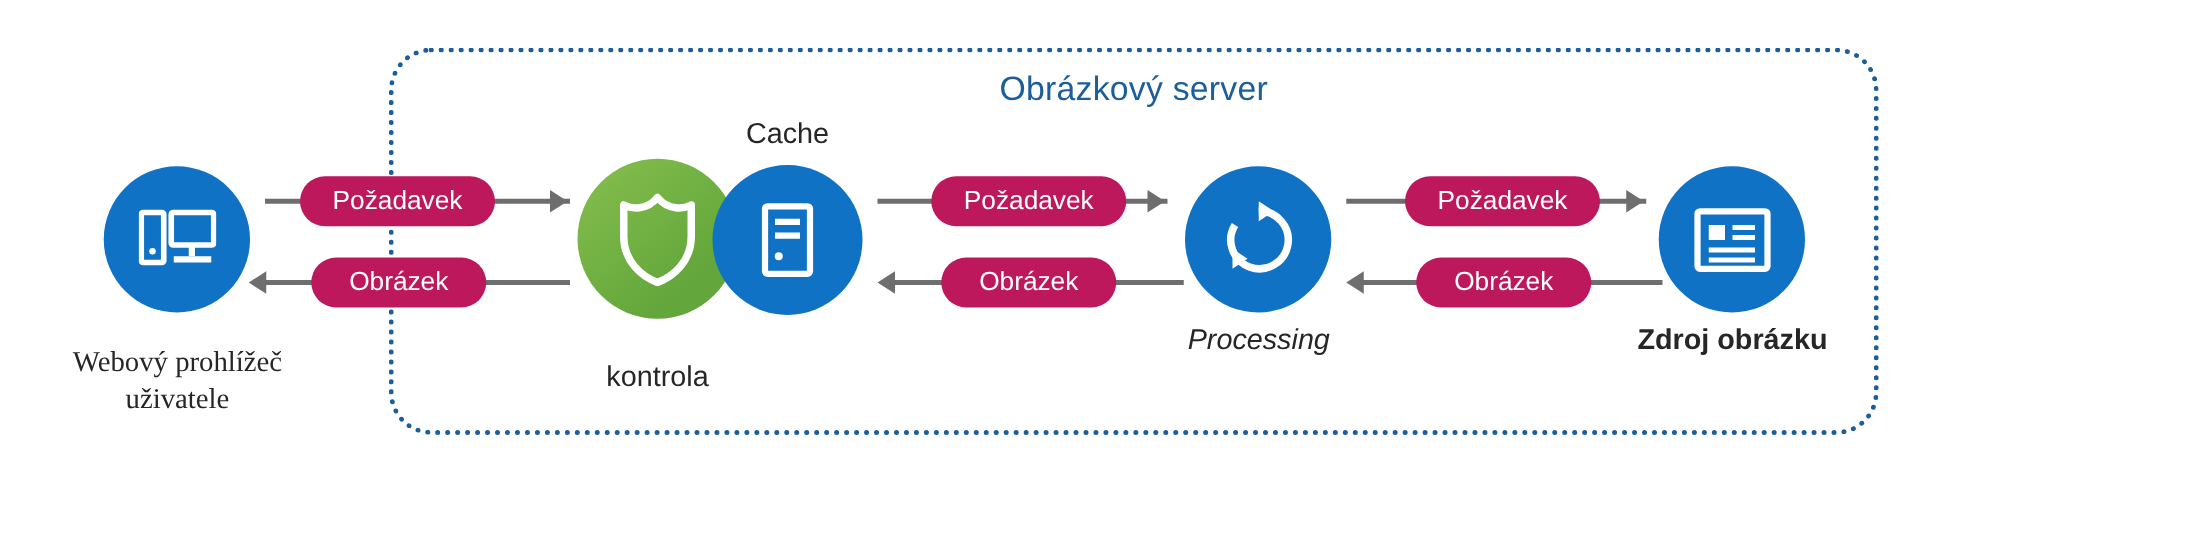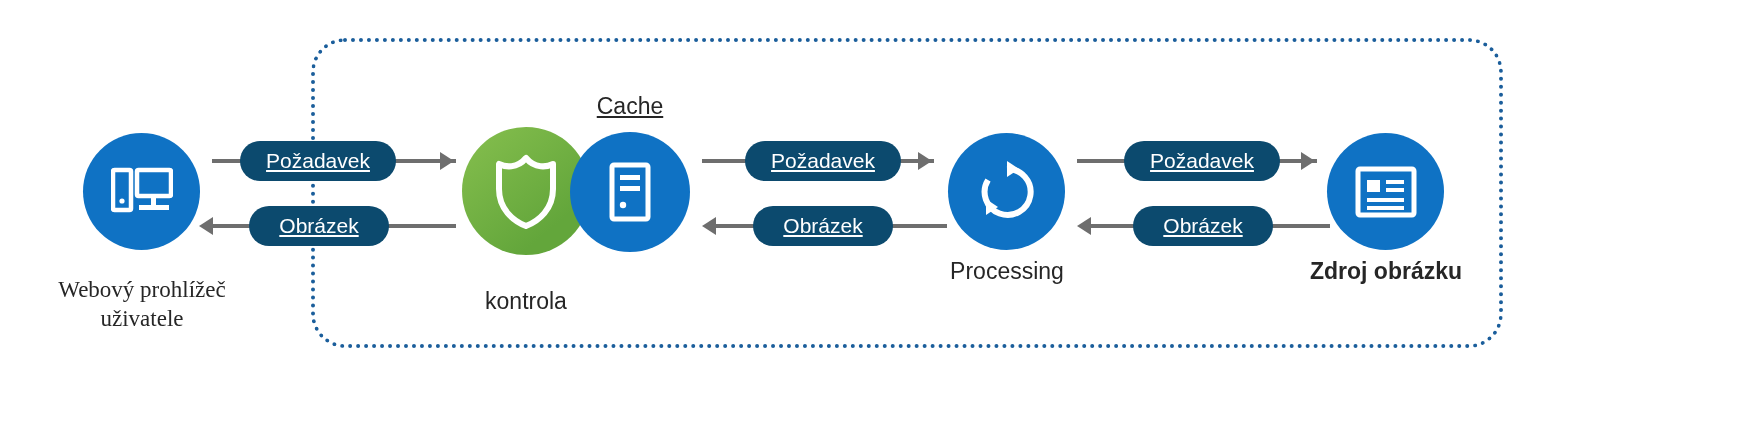--- a/index.html
+++ b/index.html
@@ -55,28 +55,27 @@
     text-align:center;
     font-size:23px;
     color:#262626;
     white-space:nowrap;
   }
 
   
   .pill{
     position:absolute;
     height:40px;
-    background:#0c4a6e;
+    background:#be185d;
     border-radius:20px;
     color:#ffffff;
     font-size:21px;
     display:flex;align-items:center;justify-content:center;
     white-space:nowrap;
     z-index:4;
-    text-decoration:underline;
   }
 
   
   .line{
     position:absolute;
     height:4px;
     background:#6E6E6E;
     z-index:1;
   }
   .arrow-r,.arrow-l{
@@ -90,20 +89,21 @@
   .arrow-l{border-right:14px solid #6E6E6E;}
 
   svg{display:block;}
 </style>
 </head>
 <body>
 
 <div class="stage">
 
   <div class="server-box"></div>
+  <div class="server-title">Obrázkový server</div>
 
   <div class="node">
     <div class="circle c-blue" style="left:83px;top:133px;width:117px;height:117px;">
       <span>
         <svg width="62" height="52" viewBox="0 0 62 52">
           <rect x="2" y="4" width="18" height="40" rx="1.5" fill="none" stroke="#fff" stroke-width="4.5"></rect>
           <circle cx="11" cy="35" r="2.6" fill="#fff"></circle>
           <rect x="26" y="4" width="34" height="26" rx="1.5" fill="none" stroke="#fff" stroke-width="4.5"></rect>
           <rect x="40" y="30" width="5" height="9" fill="#fff"></rect>
           <rect x="28" y="39" width="30" height="5" fill="#fff"></rect>
@@ -136,42 +136,42 @@
     <div class="circle c-blue" style="left:570px;top:132px;width:120px;height:120px;">
       <span>
         <svg width="42" height="60" viewBox="0 0 42 60">
           <rect x="3" y="3" width="36" height="54" rx="2" fill="none" stroke="#fff" stroke-width="5"></rect>
           <rect x="11" y="13" width="20" height="5" fill="#fff"></rect>
           <rect x="11" y="24" width="20" height="5" fill="#fff"></rect>
           <circle cx="14" cy="43" r="3.2" fill="#fff"></circle>
         </svg>
       </span>
     </div>
-    <div class="sub-label" style="left:540px;top:93px;width:180px;text-decoration:underline;">Cache</div>
+    <div class="sub-label" style="left:540px;top:93px;width:180px;">Cache</div>
   </div>
 
   <div class="line" style="left:702px;top:159px;width:232px;"></div>
   <div class="arrow-r" style="left:918px;top:152px;"></div>
   <div class="pill" style="left:745px;top:141px;width:156px;">Požadavek</div>
 
   <div class="line" style="left:715px;top:224px;width:232px;"></div>
   <div class="arrow-l" style="left:702px;top:217px;"></div>
   <div class="pill" style="left:753px;top:206px;width:140px;">Obrázek</div>
 
   <div class="node">
     <div class="circle c-blue" style="left:948px;top:133px;width:117px;height:117px;">
       <span>
         <svg width="62" height="62" viewBox="0 0 62 62">
           <path d="M31 8 A23 23 0 1 1 12 19" fill="none" stroke="#fff" stroke-width="6" stroke-linecap="butt"></path>
           <polygon points="31,0 31,16 43,8" fill="#fff"></polygon>
           <polygon points="10,54 10,38 22,46" fill="#fff"></polygon>
         </svg>
       </span>
     </div>
-    <div class="sub-label" style="left:911px;top:258px;width:192px;">Processing</div>
+    <div class="sub-label" style="left:911px;top:258px;width:192px;font-style:italic;">Processing</div>
   </div>
 
   <div class="line" style="left:1077px;top:159px;width:240px;"></div>
   <div class="arrow-r" style="left:1301px;top:152px;"></div>
   <div class="pill" style="left:1124px;top:141px;width:156px;">Požadavek</div>
 
   <div class="line" style="left:1090px;top:224px;width:240px;"></div>
   <div class="arrow-l" style="left:1077px;top:217px;"></div>
   <div class="pill" style="left:1133px;top:206px;width:140px;">Obrázek</div>
 

